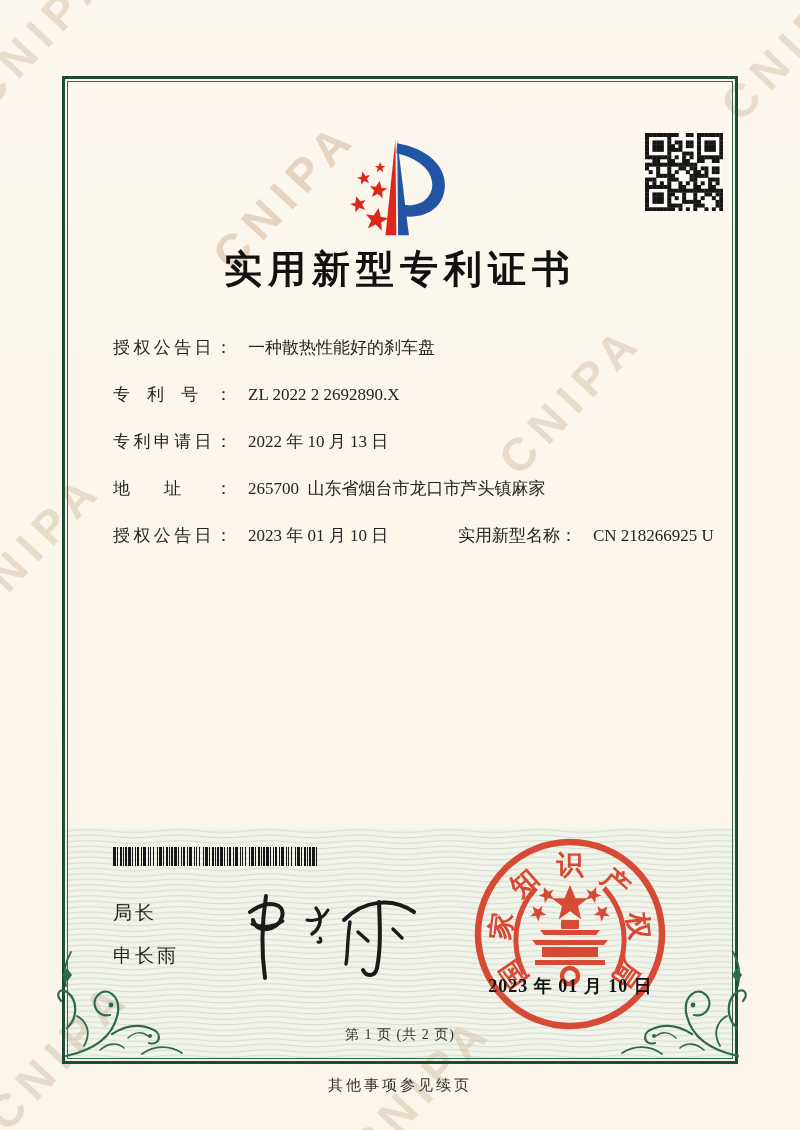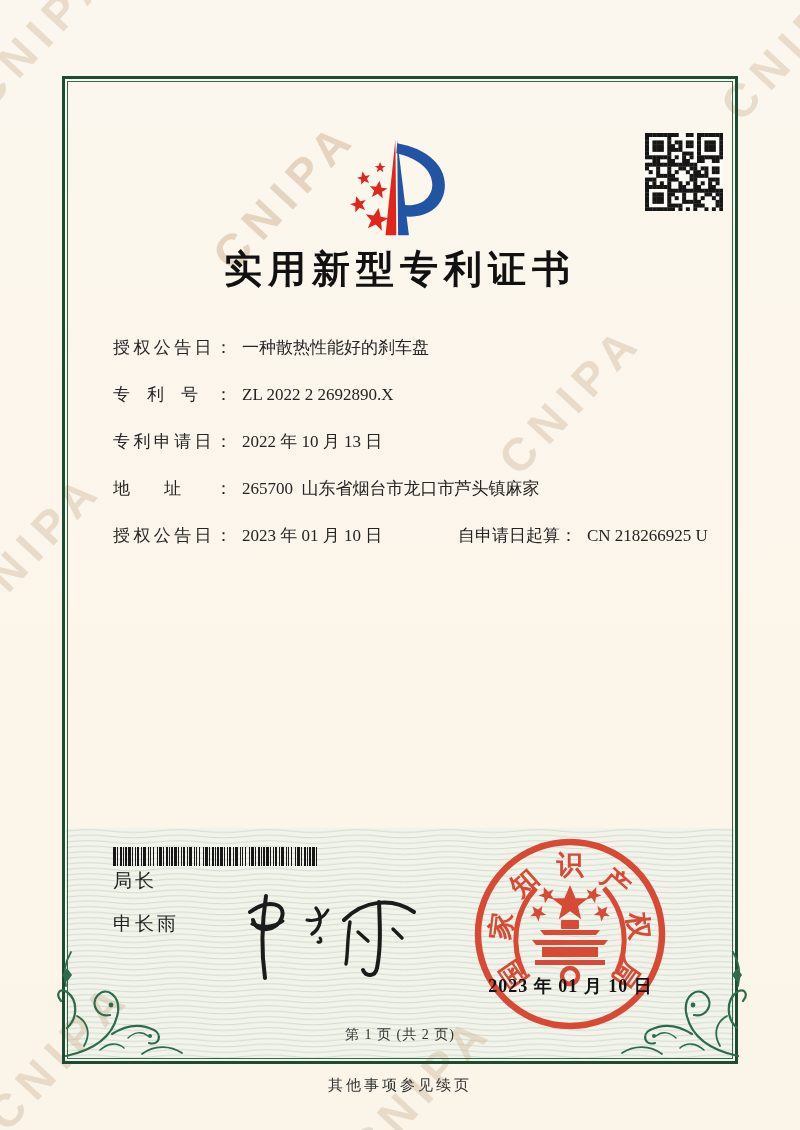--- a/index.html
+++ b/index.html
@@ -30,28 +30,28 @@
   .content{position:absolute;inset:0;z-index:4;}
   .cert-no{position:absolute;left:105px;top:136px;font-size:17px;letter-spacing:2px;white-space:pre;color:#222;}
   .logo{position:absolute;left:336px;top:136px;}
   .qr{position:absolute;left:645px;top:133px;}
   .title{position:absolute;left:0;top:244px;width:100%;text-align:center;
          font-size:38px;font-weight:bold;letter-spacing:6px;color:#111;}
   .fields{position:absolute;left:113px;top:324px;width:600px;}
   .field-row{position:relative;height:47px;line-height:47px;font-size:17px;white-space:nowrap;}
   .field-label{display:inline-block;width:119px;text-align:justify;text-align-last:justify;
                vertical-align:top;color:#242424;}
-  .field-value{margin-left:10px;white-space:pre;color:#242424;}
+  .field-value{margin-left:16px;white-space:pre;color:#242424;}
   .field-pair2{position:absolute;left:345px;top:0;}
   .body-text{position:absolute;left:113px;top:650px;width:576px;font-size:16px;
              line-height:28.5px;text-align:justify;color:#242424;letter-spacing:0.5px;}
   .body-text p{margin:0;text-indent:2em;}
   .barcode{position:absolute;left:113px;top:847px;width:208px;height:19px;font-size:0;}
   .barcode span{display:inline-block;height:100%;}
-  .signer{position:absolute;left:113px;top:868px;font-size:19px;letter-spacing:3px;color:#222;}
+  .signer{position:absolute;left:113px;top:900px;font-size:19px;letter-spacing:3px;color:#222;}
   .signer div{margin-bottom:17px;}
   .signature{position:absolute;left:228px;top:882px;}
   .seal{position:absolute;left:470px;top:834px;opacity:0.94;}
   .ring-ch{font-size:27px;font-weight:bold;fill:#d6402a;text-anchor:middle;
            font-family:"Liberation Serif","DejaVu Serif",serif;}
   .seal-date{position:absolute;left:478px;top:974px;width:185px;text-align:center;
              font-size:18px;font-weight:bold;letter-spacing:1px;white-space:pre;color:#131313;z-index:5;}
   .page-info{position:absolute;left:0;top:1026px;width:100%;text-align:center;font-size:14px;
              letter-spacing:1px;white-space:pre;color:#333;}
   .cont-note{position:absolute;left:0;top:1076px;width:100%;text-align:center;font-size:15px;
@@ -404,21 +404,21 @@
       </div>
       <div class="field-row">
         <span class="field-label">专利申请日：</span><span class="field-value">2022 年 10 月 13 日</span>
       </div>
       <div class="field-row">
         <span class="field-label">地址：</span><span class="field-value">265700  山东省烟台市龙口市芦头镇麻家</span>
       </div>
       <div class="field-row">
         <span class="field-label">授权公告日：</span><span class="field-value">2023 年 01 月 10 日</span>
         <span class="field-pair2">
-          <span class="field-label">自申请日起算：</span><span class="field-value">CN 218266925 U</span>
+          <span class="field-label">实用新型名称：</span><span class="field-value">CN 218266925 U</span>
         </span>
       </div>
     </div>
 
 
     <div class="barcode" id="barcode"><span style="width:3px;background:#161616"></span><span style="width:1px;background:transparent"></span><span style="width:1px;background:#161616"></span><span style="width:2px;background:transparent"></span><span style="width:2px;background:#161616"></span><span style="width:1px;background:transparent"></span><span style="width:1px;background:#161616"></span><span style="width:1px;background:transparent"></span><span style="width:2px;background:#161616"></span><span style="width:1px;background:transparent"></span><span style="width:3px;background:#161616"></span><span style="width:1px;background:transparent"></span><span style="width:1px;background:#161616"></span><span style="width:2px;background:transparent"></span><span style="width:1px;background:#161616"></span><span style="width:1px;background:transparent"></span><span style="width:2px;background:#161616"></span><span style="width:2px;background:transparent"></span><span style="width:1px;background:#161616"></span><span style="width:1px;background:transparent"></span><span style="width:3px;background:#161616"></span><span style="width:2px;background:transparent"></span><span style="width:1px;background:#161616"></span><span style="width:1px;background:transparent"></span><span style="width:1px;background:#161616"></span><span style="width:2px;background:transparent"></span><span style="width:1px;background:#161616"></span><span style="width:3px;background:transparent"></span><span style="width:1px;background:#161616"></span><span style="width:1px;background:transparent"></span><span style="width:3px;background:#161616"></span><span style="width:1px;background:transparent"></span><span style="width:1px;background:#161616"></span><span style="width:2px;background:transparent"></span><span style="width:2px;background:#161616"></span><span style="width:1px;background:transparent"></span><span style="width:1px;background:#161616"></span><span style="width:1px;background:transparent"></span><span style="width:2px;background:#161616"></span><span style="width:1px;background:transparent"></span><span style="width:3px;background:#161616"></span><span style="width:1px;background:transparent"></span><span style="width:1px;background:#161616"></span><span style="width:2px;background:transparent"></span><span style="width:1px;background:#161616"></span><span style="width:1px;background:transparent"></span><span style="width:2px;background:#161616"></span><span style="width:2px;background:transparent"></span><span style="width:1px;background:#161616"></span><span style="width:1px;background:transparent"></span><span style="width:3px;background:#161616"></span><span style="width:2px;background:transparent"></span><span style="width:1px;background:#161616"></span><span style="width:1px;background:transparent"></span><span style="width:1px;background:#161616"></span><span style="width:2px;background:transparent"></span><span style="width:1px;background:#161616"></span><span style="width:3px;background:transparent"></span><span style="width:1px;background:#161616"></span><span style="width:1px;background:transparent"></span><span style="width:3px;background:#161616"></span><span style="width:1px;background:transparent"></span><span style="width:1px;background:#161616"></span><span style="width:2px;background:transparent"></span><span style="width:2px;background:#161616"></span><span style="width:1px;background:transparent"></span><span style="width:1px;background:#161616"></span><span style="width:1px;background:transparent"></span><span style="width:2px;background:#161616"></span><span style="width:1px;background:transparent"></span><span style="width:3px;background:#161616"></span><span style="width:1px;background:transparent"></span><span style="width:1px;background:#161616"></span><span style="width:2px;background:transparent"></span><span style="width:1px;background:#161616"></span><span style="width:1px;background:transparent"></span><span style="width:2px;background:#161616"></span><span style="width:2px;background:transparent"></span><span style="width:1px;background:#161616"></span><span style="width:1px;background:transparent"></span><span style="width:3px;background:#161616"></span><span style="width:2px;background:transparent"></span><span style="width:1px;background:#161616"></span><span style="width:1px;background:transparent"></span><span style="width:1px;background:#161616"></span><span style="width:2px;background:transparent"></span><span style="width:1px;background:#161616"></span><span style="width:3px;background:transparent"></span><span style="width:1px;background:#161616"></span><span style="width:1px;background:transparent"></span><span style="width:3px;background:#161616"></span><span style="width:1px;background:transparent"></span><span style="width:1px;background:#161616"></span><span style="width:2px;background:transparent"></span><span style="width:2px;background:#161616"></span><span style="width:1px;background:transparent"></span><span style="width:1px;background:#161616"></span><span style="width:1px;background:transparent"></span><span style="width:2px;background:#161616"></span><span style="width:1px;background:transparent"></span><span style="width:3px;background:#161616"></span><span style="width:1px;background:transparent"></span><span style="width:1px;background:#161616"></span><span style="width:2px;background:transparent"></span><span style="width:1px;background:#161616"></span><span style="width:1px;background:transparent"></span><span style="width:2px;background:#161616"></span><span style="width:2px;background:transparent"></span><span style="width:1px;background:#161616"></span><span style="width:1px;background:transparent"></span><span style="width:3px;background:#161616"></span><span style="width:2px;background:transparent"></span><span style="width:1px;background:#161616"></span><span style="width:1px;background:transparent"></span><span style="width:1px;background:#161616"></span><span style="width:2px;background:transparent"></span><span style="width:1px;background:#161616"></span><span style="width:3px;background:transparent"></span><span style="width:1px;background:#161616"></span><span style="width:1px;background:transparent"></span><span style="width:3px;background:#161616"></span><span style="width:1px;background:transparent"></span><span style="width:1px;background:#161616"></span><span style="width:2px;background:transparent"></span><span style="width:2px;background:#161616"></span><span style="width:1px;background:transparent"></span><span style="width:1px;background:#161616"></span><span style="width:1px;background:transparent"></span><span style="width:2px;background:#161616"></span><span style="width:1px;background:transparent"></span><span style="width:3px;background:#161616"></span><span style="width:1px;background:transparent"></span><span style="width:1px;background:#161616"></span><span style="width:2px;background:transparent"></span></div>
 
     <div class="signer">
       <div>局长</div>
       <div>申长雨</div>

